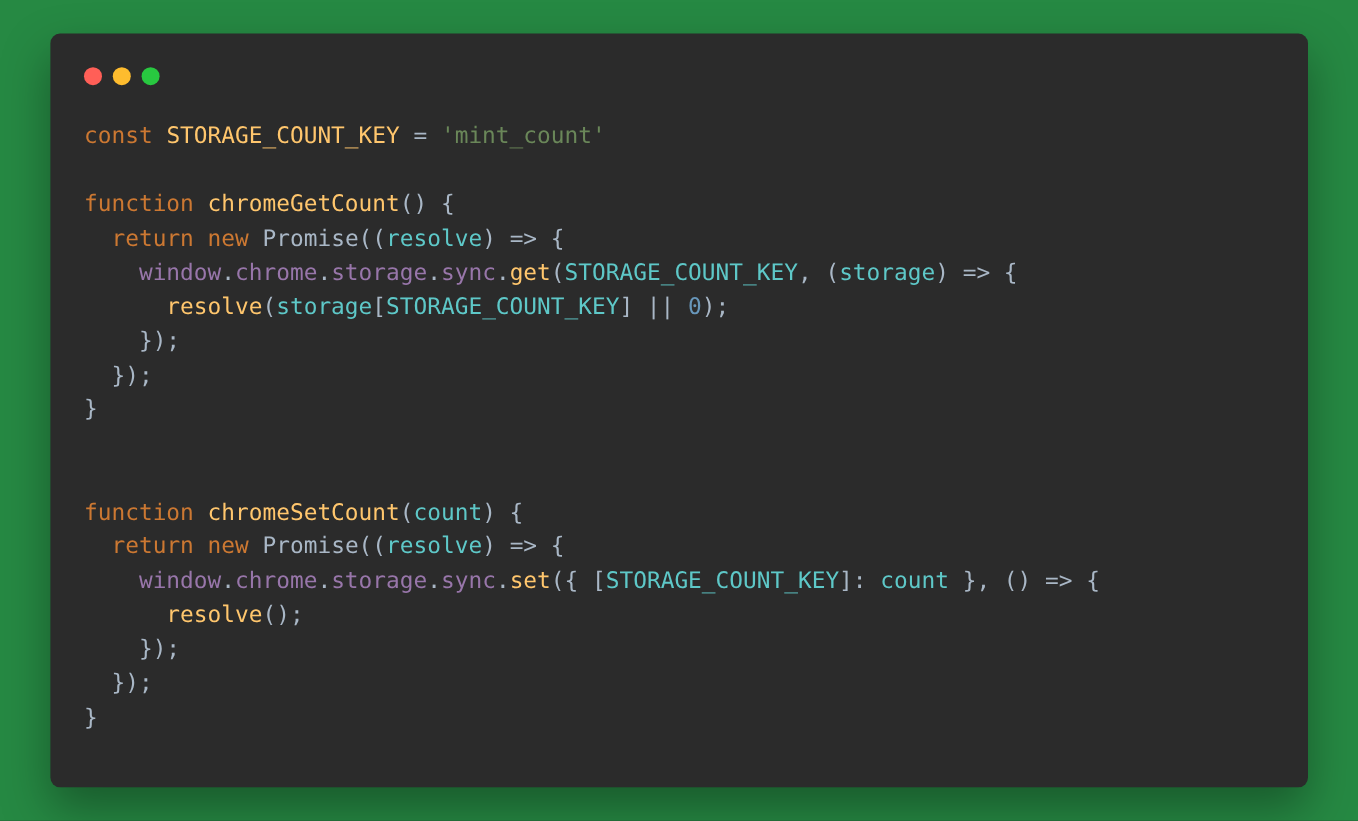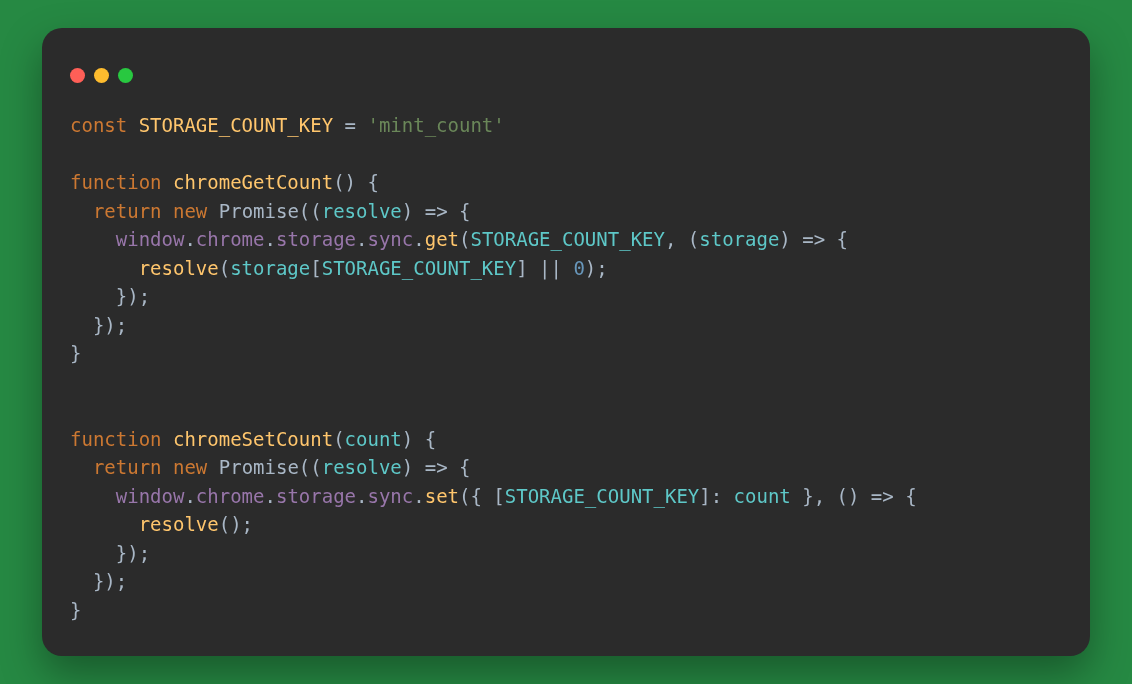--- a/index.html
+++ b/index.html
@@ -5,25 +5,25 @@
   * { margin: 0; padding: 0; box-sizing: border-box; }
   body {
     background: #268943;
     width: 1132px;
     height: 684px;
     padding: 28px 42px;
     font-family: ui-monospace, "SF Mono", Menlo, Consolas, monospace;
   }
   .window {
     background: #2b2b2b;
-    border-radius: 20px;
+    border-radius: 8px;
     width: 100%;
     height: 100%;
     box-shadow: 0 18px 40px rgba(0,0,0,0.35);
-    padding: 40px 28px 28px 28px;
+    padding: 28px 28px 28px 28px;
     overflow: hidden;
   }
   .titlebar {
     display: flex;
     gap: 9px;
     margin-bottom: 28px;
   }
   .dot {
     width: 15px;
     height: 15px;

